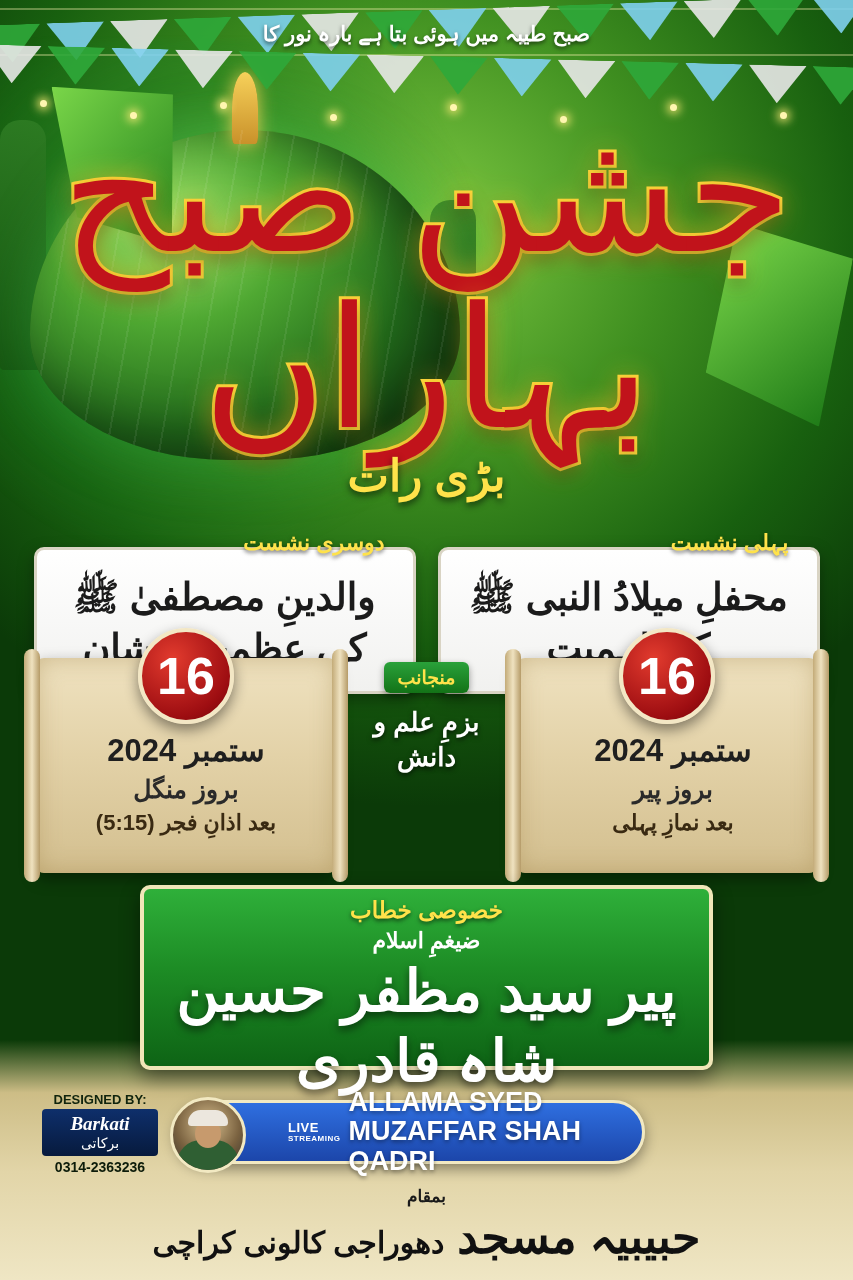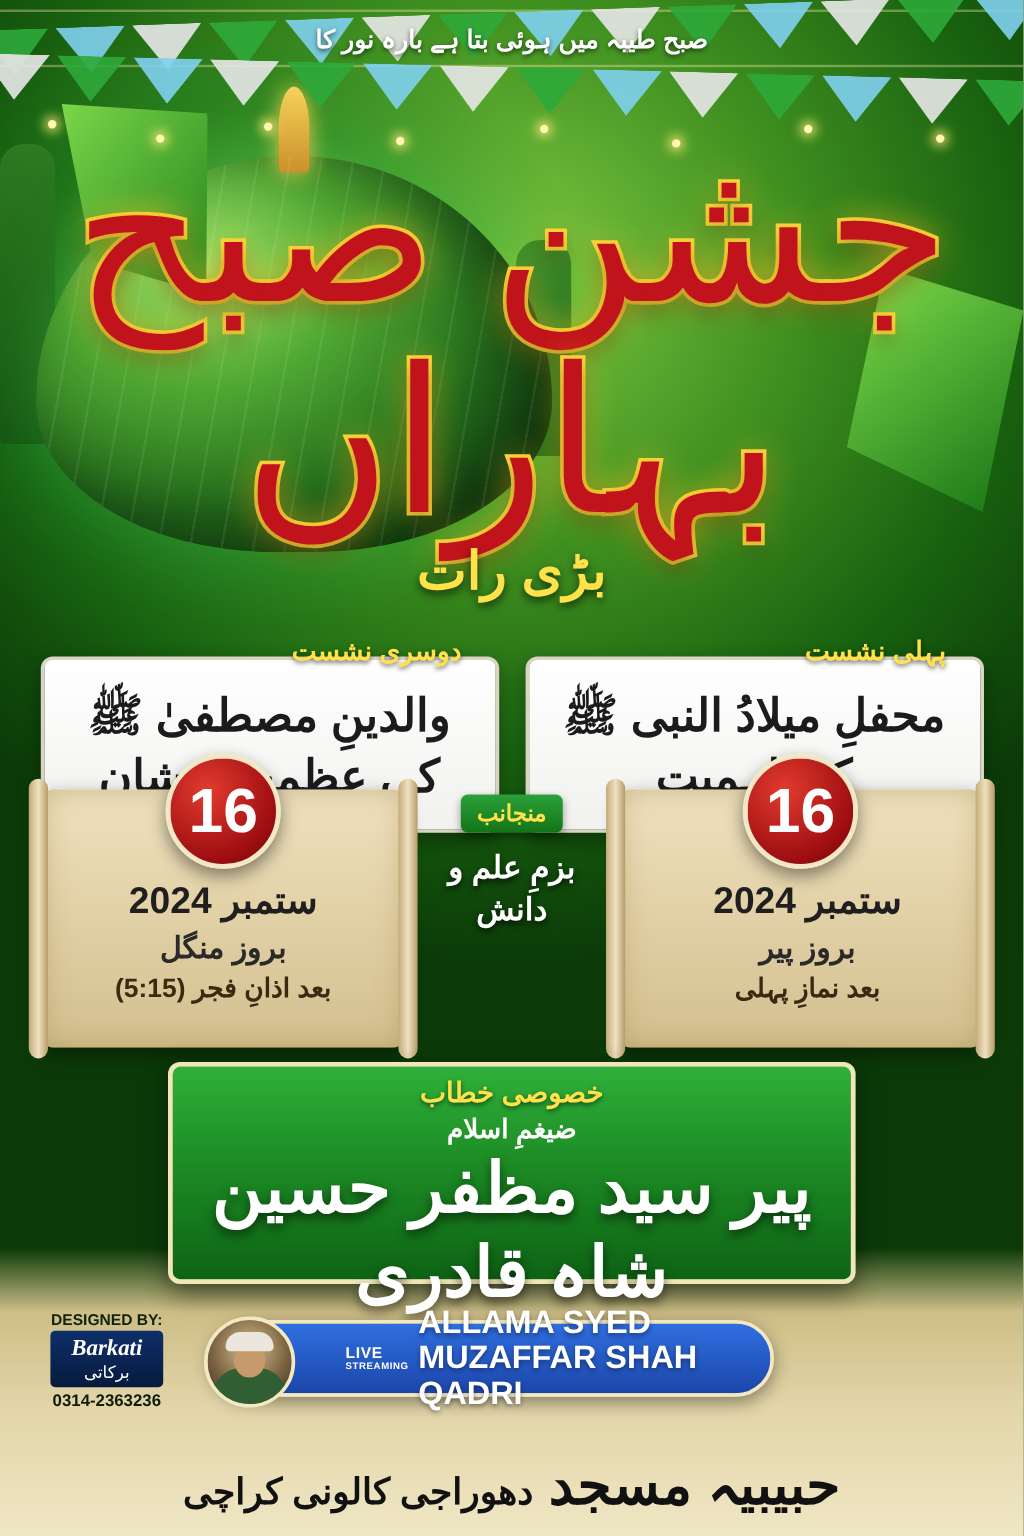--- a/index.html
+++ b/index.html
@@ -307,21 +307,21 @@
     font-weight: bold;
     color: #ffffff;
     line-height: 1.2;
     text-shadow: 0 4px 9px rgba(0,0,0,0.55);
   }
 
   
   .designer {
     position: absolute;
     left: 42px; top: 1092px;
-    width: 94px;
+    width: 116px;
     text-align: center;
   }
   .designer .dby {
     font-size: 13px; font-weight: bold; color: #10240d;
   }
   .designer .logo {
     margin-top: 2px;
     background: linear-gradient(180deg, #0e2f6b, #071a3d);
     color: #fff;
     border-radius: 4px;
@@ -542,19 +542,20 @@
       <div>LIVE</div>
       <div style="font-size:8px">STREAMING</div>
     </div>
     <div class="live-names">
       <div>ALLAMA SYED</div>
       <div>MUZAFFAR SHAH QADRI</div>
     </div>
   </div>
 
   <div class="footer">
+    <div class="foot-top">بمقام</div>
     <div class="foot-main">
       <span>حبیبیہ مسجد</span>
       <span class="small">دھوراجی کالونی کراچی</span>
     </div>
   </div>
 
 </div>
 
 </body></html>

